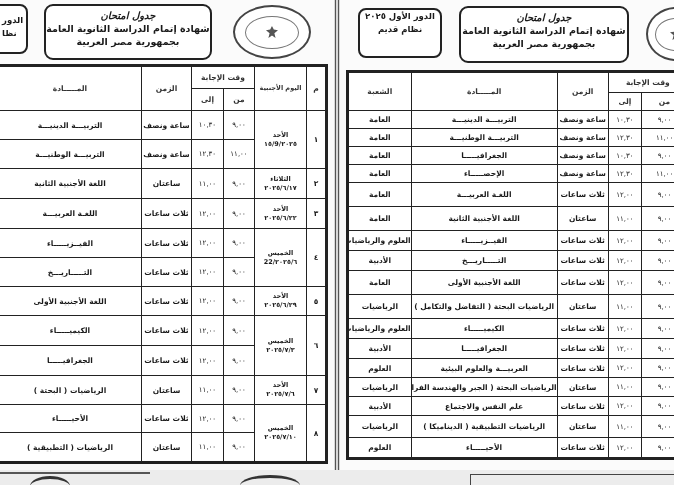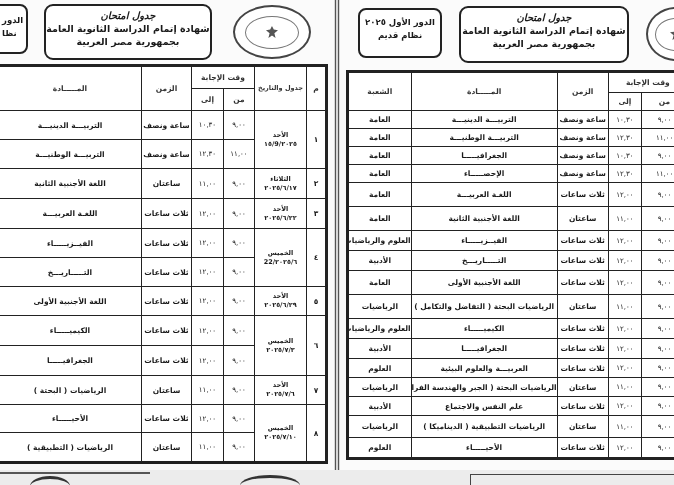--- a/index.html
+++ b/index.html
@@ -6,21 +6,21 @@
   body{width:674px;height:485px;overflow:hidden;background:#e9e9e9;position:relative;font-family:"DejaVu Sans",sans-serif;color:#1a1a1a;}
   .sheet{position:absolute;top:0;background:#fbfbfb;overflow:hidden;}
   .sheet-left{left:0;width:334px;height:473px;}
   .sheet-right{left:340px;width:334px;height:485px;}
   .gutter{position:absolute;left:334px;top:0;width:6px;height:485px;background:#d8d8d8;}
   .gutter::before{content:"";position:absolute;left:1px;top:0;width:1px;height:470px;background:#555;}
   .gutter::after{content:"";position:absolute;left:4px;top:0;width:1px;height:470px;background:#555;}
 
   .title-box{position:absolute;border:2px solid #222;border-radius:9px;background:#fff;text-align:center;font-weight:bold;font-size:9.5px;line-height:13px;padding-top:3px;box-sizing:border-box;direction:rtl;}
   .title-box .t1{font-size:10px;font-style:italic;}
-  .session-box{position:absolute;border:2px solid #222;border-radius:8px;background:#fff;text-align:center;font-weight:bold;font-size:8.5px;line-height:13px;padding-top:6px;box-sizing:border-box;direction:rtl;}
+  .session-box{position:absolute;border:2px solid #222;border-radius:8px;background:#fff;text-align:center;font-weight:bold;font-size:8.5px;line-height:13px;box-sizing:border-box;direction:rtl;}
   .logo{position:absolute;border:2px solid #444;border-radius:50%;background:#fff;box-sizing:border-box;display:flex;align-items:center;justify-content:center;}
   .logo .inner{width:70%;height:62%;border:1px solid #777;border-radius:50%;display:flex;align-items:center;justify-content:center;font-size:7px;color:#555;}
   .logo .eagle{width:12px;height:12px;background:#555;clip-path:polygon(50% 0,65% 30%,100% 35%,70% 60%,80% 100%,50% 80%,20% 100%,30% 60%,0 35%,35% 30%);}
 
   table.grid{position:absolute;border-collapse:collapse;direction:rtl;table-layout:fixed;background:#fff;}
   table.grid td,table.grid th{border:1px solid #222;text-align:center;vertical-align:middle;font-size:7.5px;font-weight:bold;padding:0;overflow:hidden;white-space:nowrap;}
   table.grid th{font-weight:bold;font-size:7.5px;color:#333;}
   table.grid.outer{outline:2px solid #222;outline-offset:0;}
   .thick-top td{border-top:2px solid #111;}
   .num{letter-spacing:0.5px;font-weight:normal !important;font-size:7px !important;}
@@ -59,21 +59,21 @@
       <col style="width:19px">
         <col style="width:52px">
         <col style="width:31px">
         <col style="width:32px">
         <col style="width:50px">
         <col style="width:143px">
     </colgroup>
     <tbody>
         <tr style="height:22px">
       <th rowspan="2">م</th>
-      <th rowspan="2" class="date">جدول والتاريخ</th>
+      <th rowspan="2" class="date">اليوم الأجنبية</th>
       <th colspan="2">وقت الإجابة</th>
       <th rowspan="2">الزمن</th>
       <th rowspan="2">المـــــادة</th>
     </tr>
     <tr style="height:22px">
       <th>من</th>
       <th>إلى</th>
     </tr>
 
     <tr class="thick-top" style="height:29px">

